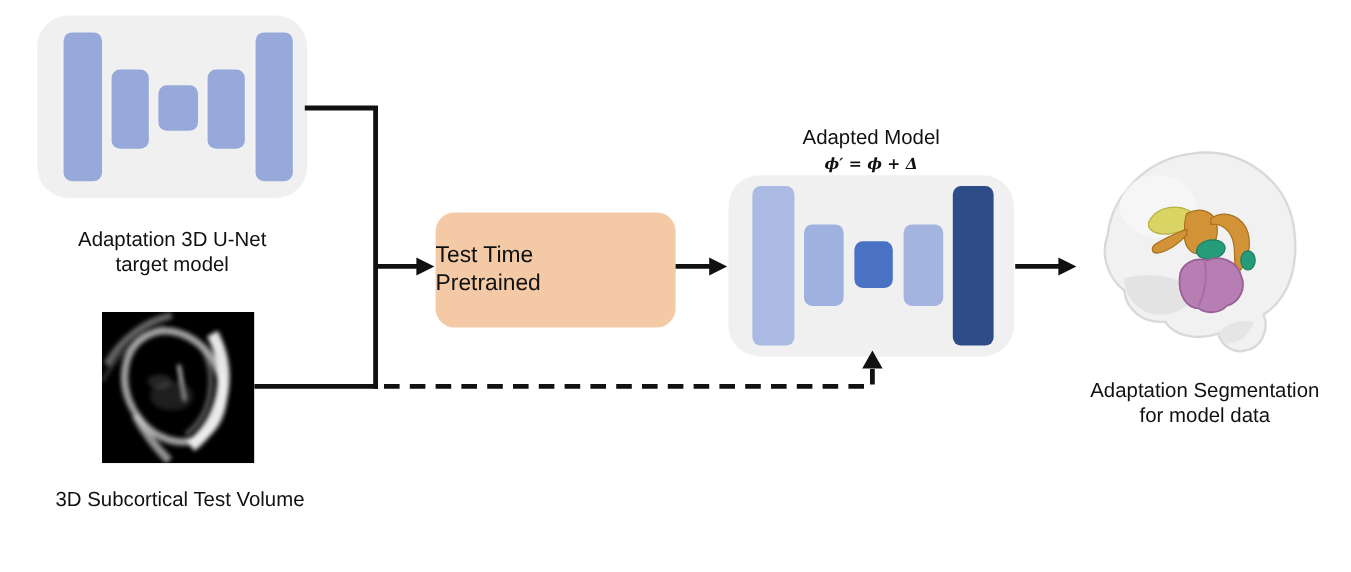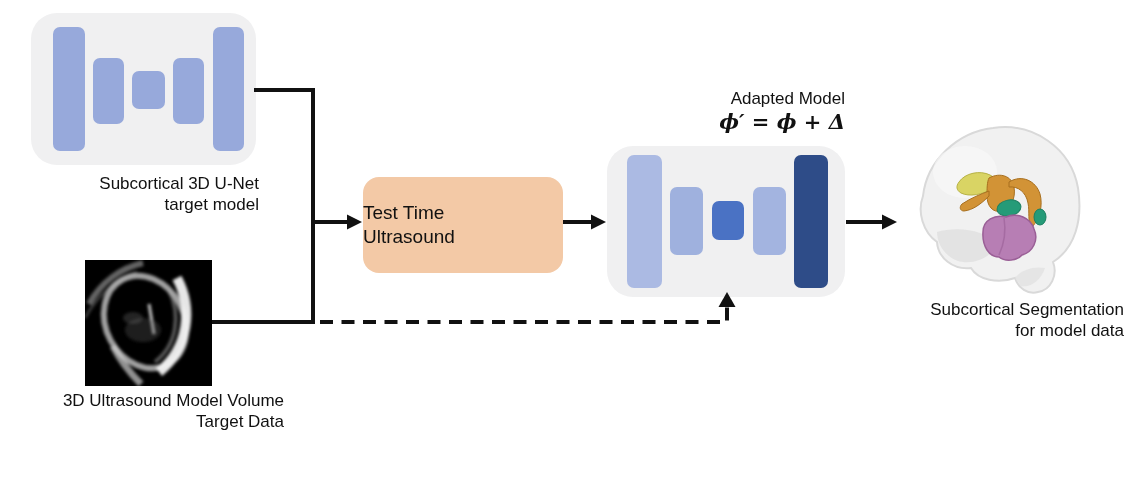--- a/index.html
+++ b/index.html
@@ -5,25 +5,25 @@
   html,body{margin:0;padding:0;background:#ffffff;}
   .stage{
     position:relative;width:1126px;height:477px;background:#ffffff;overflow:hidden;
     font-family:"Liberation Sans",sans-serif;color:#111;
   }
   .abs{position:absolute;}
   
   .model-box{position:absolute;border-radius:26px;}
   .model-box .bar{position:absolute;border-radius:7px;}
   
-  .caption{position:absolute;text-align:right;font-size:17px;line-height:21px;color:#111;}
+  .caption{position:absolute;text-align:center;font-size:17px;line-height:21px;color:#111;margin-top:16px;}
   .math{font-family:"DejaVu Serif",serif;font-style:italic;font-size:17px;}
   .math b{font-weight:bold;font-style:italic;}
   .math sub{font-size:70%;}
-  .formula-line{margin-top:2px;font-family:"DejaVu Serif",serif;font-size:21px;}
+  .formula-line{margin-top:2px;font-family:"DejaVu Serif",serif;font-size:13px;}
   
   .tta{
     position:absolute;left:363px;top:177px;width:200px;height:96px;border-radius:16px;
     display:flex;flex-direction:column;align-items:flex-start;justify-content:center;
     font-size:19px;line-height:24px;color:#111;
   }
   
   .connectors{position:absolute;left:0;top:0;pointer-events:none;}
   .connectors line,.connectors polyline,.connectors path{fill:none;stroke-linejoin:miter;}
   .connectors polygon{stroke:none;}
@@ -35,21 +35,21 @@
 
   <div class="model-box" style="left: 31px; top: 13px; width: 225px; height: 152px; background-color: rgb(240, 240, 241);">
     <div class="bar" style="left: 22px; top: 14px; width: 32px; height: 124px; background-color: rgb(151, 169, 219);"></div>
     <div class="bar" style="left: 62px; top: 45px; width: 31px; height: 66px; background-color: rgb(151, 169, 219);"></div>
     <div class="bar" style="left: 101px; top: 58px; width: 33px; height: 38px; background-color: rgb(151, 169, 219);"></div>
     <div class="bar" style="left: 142px; top: 45px; width: 31px; height: 66px; background-color: rgb(151, 169, 219);"></div>
     <div class="bar" style="left: 182px; top: 14px; width: 31px; height: 124px; background-color: rgb(151, 169, 219);"></div>
   </div>
 
   <div class="caption" style="left:28px;top:173px;width:231px;">
-    <div>Subcortical 3D U-Net</div>
+    <div>Adaptation 3D U-Net</div>
     <div>target model</div>
   </div>
 
   <svg class="abs" style="left:85px;top:260px;" width="127" height="126" viewBox="0 0 127 126">
     <defs>
       <filter id="us-blur" x="-20%" y="-20%" width="140%" height="140%">
           <feGaussianBlur stdDeviation="1.6"></feGaussianBlur>
         </filter>
     </defs>
     <rect x="0" y="0" width="127" height="126" fill="#000000"></rect>
@@ -60,27 +60,26 @@
       <path d="M92,18 C108,48 104,88 74,112" stroke="#f2f2f2" stroke-width="10" fill="none" opacity="0.95"></path>
       <path d="M84,30 C96,55 92,85 70,102" stroke="#aaaaaa" stroke-width="4" fill="none" opacity="0.5"></path>
       <path d="M28,86 C36,102 46,114 56,124" stroke="#cfcfcf" stroke-width="7" fill="none" opacity="0.7"></path>
       <path d="M64,44 L69,74" stroke="#d8d8d8" stroke-width="3" fill="none" opacity="0.9"></path>
       <ellipse cx="58" cy="70" rx="18" ry="12" fill="#555555" opacity="0.35"></ellipse>
       <ellipse cx="48" cy="58" rx="10" ry="6" fill="#777777" opacity="0.3"></ellipse>
     </g>
   </svg>
 
   <div class="caption" style="left:16px;top:390px;width:268px;">
-    <div>3D Ultrasound Model Volume</div>
-    <div>Target Data</div>
+    <div>3D Subcortical Test Volume</div>
   </div>
 
   <div class="tta" style="background-color: rgb(243, 201, 166);">
     <div>Test Time</div>
-    <div>Ultrasound</div>
+    <div>Pretrained</div>
   </div>
 
   <div class="caption" style="left:607px;top:88px;width:238px;">
     <div>Adapted Model</div>
     <div class="math formula-line" style="font-weight:bold;"><b>ϕ</b><b>′</b><span style="white-space:pre;"> = </span><b>ϕ</b><span style="white-space:pre;"> + </span><b>Δ</b></div>
   </div>
 
   <div class="model-box" style="left: 607px; top: 146px; width: 238px; height: 151px; background-color: rgb(240, 240, 241);">
     <div class="bar" style="left: 20px; top: 9px; width: 35px; height: 133px; background-color: rgb(171, 186, 227);"></div>
     <div class="bar" style="left: 63px; top: 41px; width: 33px; height: 68px; background-color: rgb(159, 177, 222);"></div>
@@ -100,21 +99,21 @@
     <path d="M86,58 C97,52 109,56 111,67 C113,78 108,89 98,91 C90,93 84,86 84,76 C84,69 84,62 86,58 Z" stroke="#a86f1e" stroke-width="1" fill="#d29336"></path>
     <path d="M106,62 C119,54 133,61 137,74 C140,85 137,99 129,107 C124,102 127,92 125,83 C123,72 115,66 106,67 Z" stroke="#a86f1e" stroke-width="1" fill="#d29336"></path>
     <path d="M86,76 C78,84 70,90 61,91 C57,91 56,87 59,84 C68,78 78,74 86,71 Z" stroke="#a86f1e" stroke-width="1" fill="#d29336"></path>
     <ellipse cx="106" cy="88" rx="12" ry="8" transform="rotate(-10 106 88)" stroke="#1d7f61" stroke-width="1" fill="#259b78"></ellipse>
     <ellipse cx="137" cy="97" rx="6" ry="8" stroke="#1d7f61" stroke-width="1" fill="#259b78"></ellipse>
     <path d="M80,112 C80,100 92,94 103,97 C114,92 128,98 131,109 C136,120 130,132 119,135 C114,141 102,142 96,137 C86,137 79,126 80,112 Z" stroke="#9a5f96" stroke-width="1.5" fill="#b77eb4"></path>
     <path d="M101,98 C103,110 101,124 96,135" stroke="#9a5f96" stroke-width="1.5" fill="none" opacity="0.6"></path>
   </svg>
 
   <div class="caption" style="left:884px;top:299px;width:240px;">
-    <div>Subcortical Segmentation</div>
+    <div>Adaptation Segmentation</div>
     <div>for model data</div>
   </div>
 
   <svg class="connectors" width="1126" height="477" viewBox="0 0 1126 477">
     <polyline points="254,90 313,90 313,324" stroke-width="4" stroke="#111111"></polyline>
     <line x1="212" y1="322" x2="315" y2="322" stroke-width="4" stroke="#111111"></line>
     <line x1="313" y1="222" x2="350" y2="222" stroke-width="4" stroke="#111111"></line>
     <polygon points="362,222 347,214.5 347,229.5" fill="#111111"></polygon>
     <line x1="563" y1="222" x2="594" y2="222" stroke-width="4" stroke="#111111"></line>
     <polygon points="606,222 591,214.5 591,229.5" fill="#111111"></polygon>

